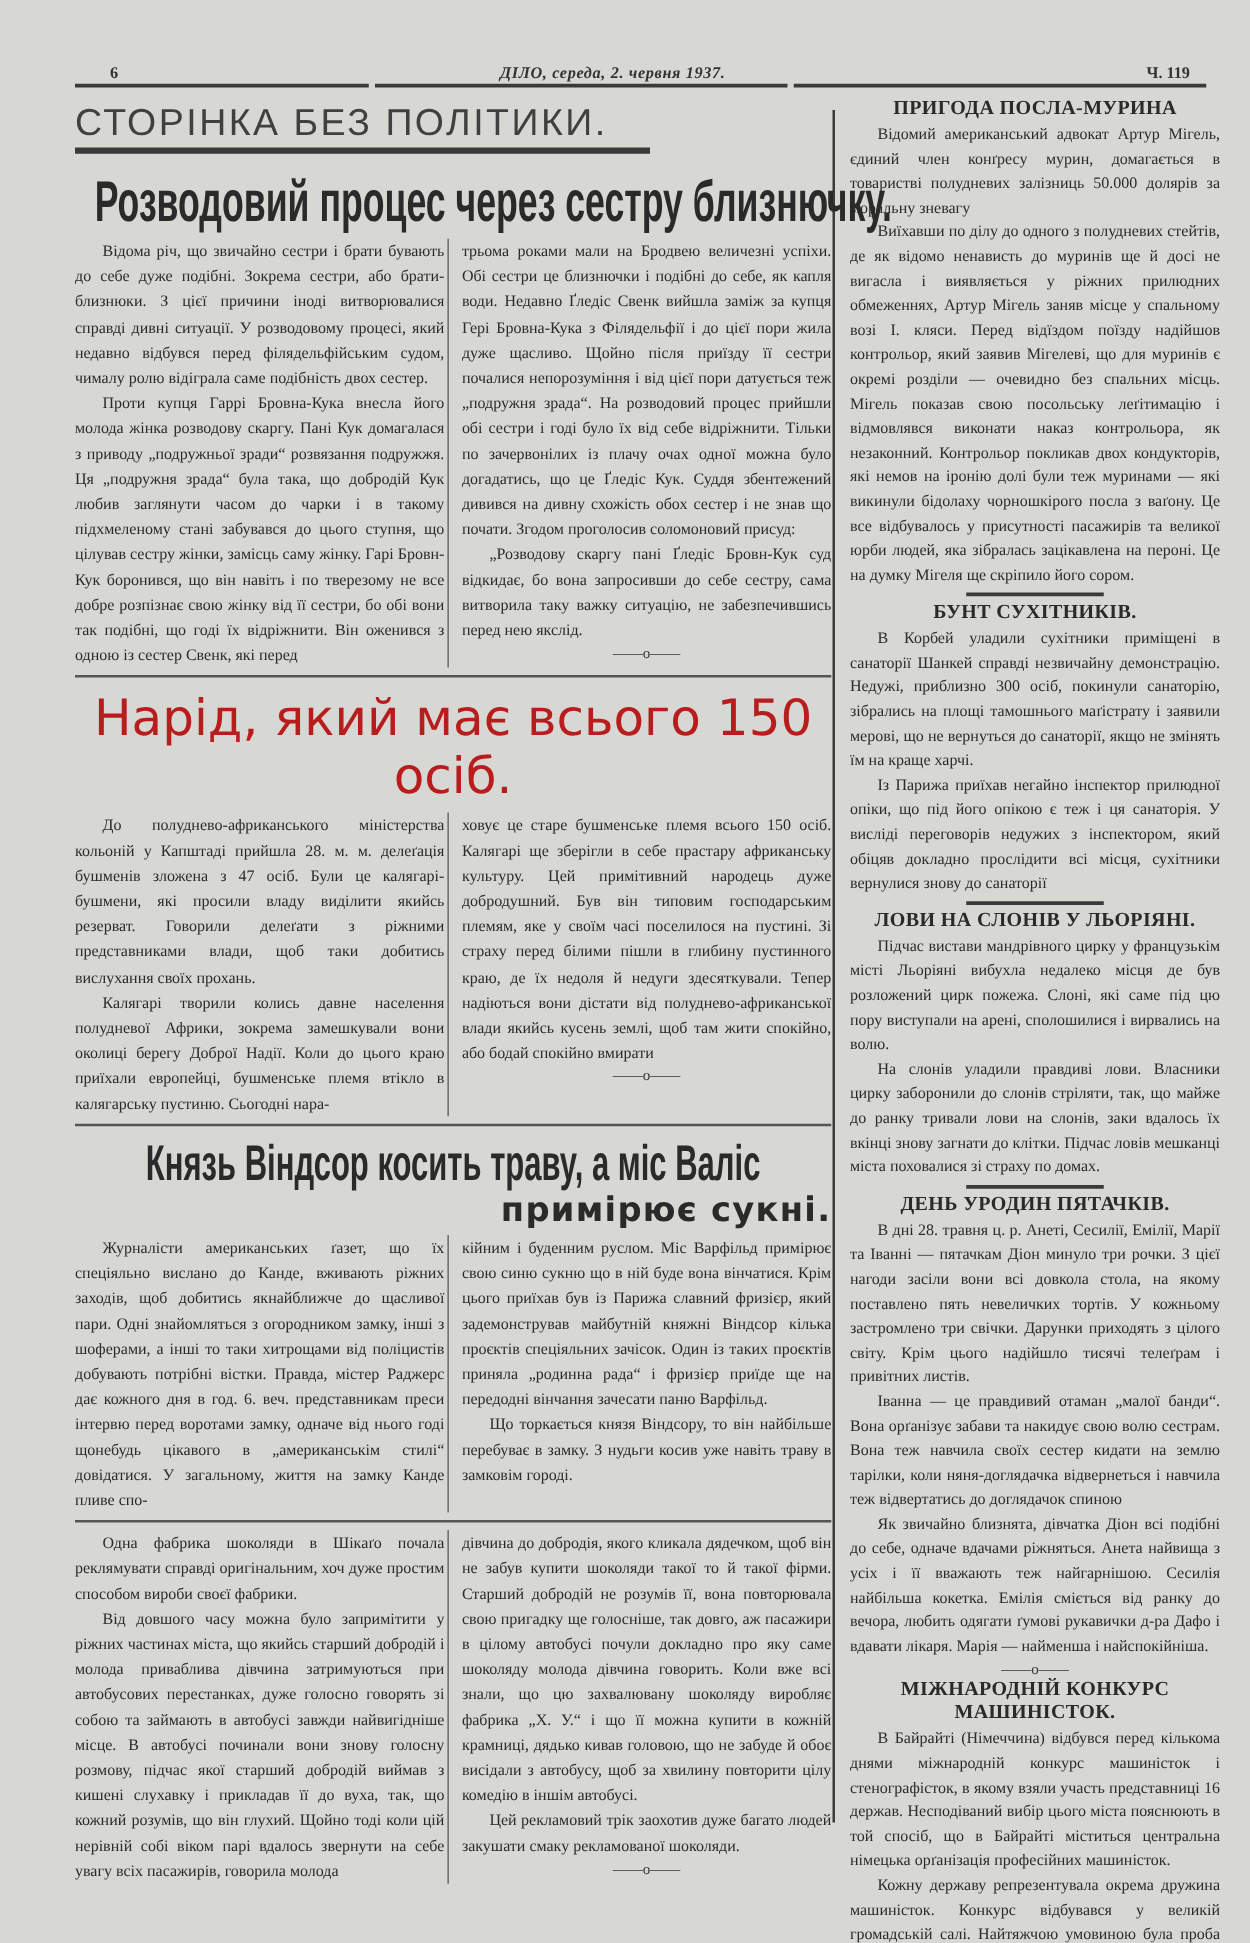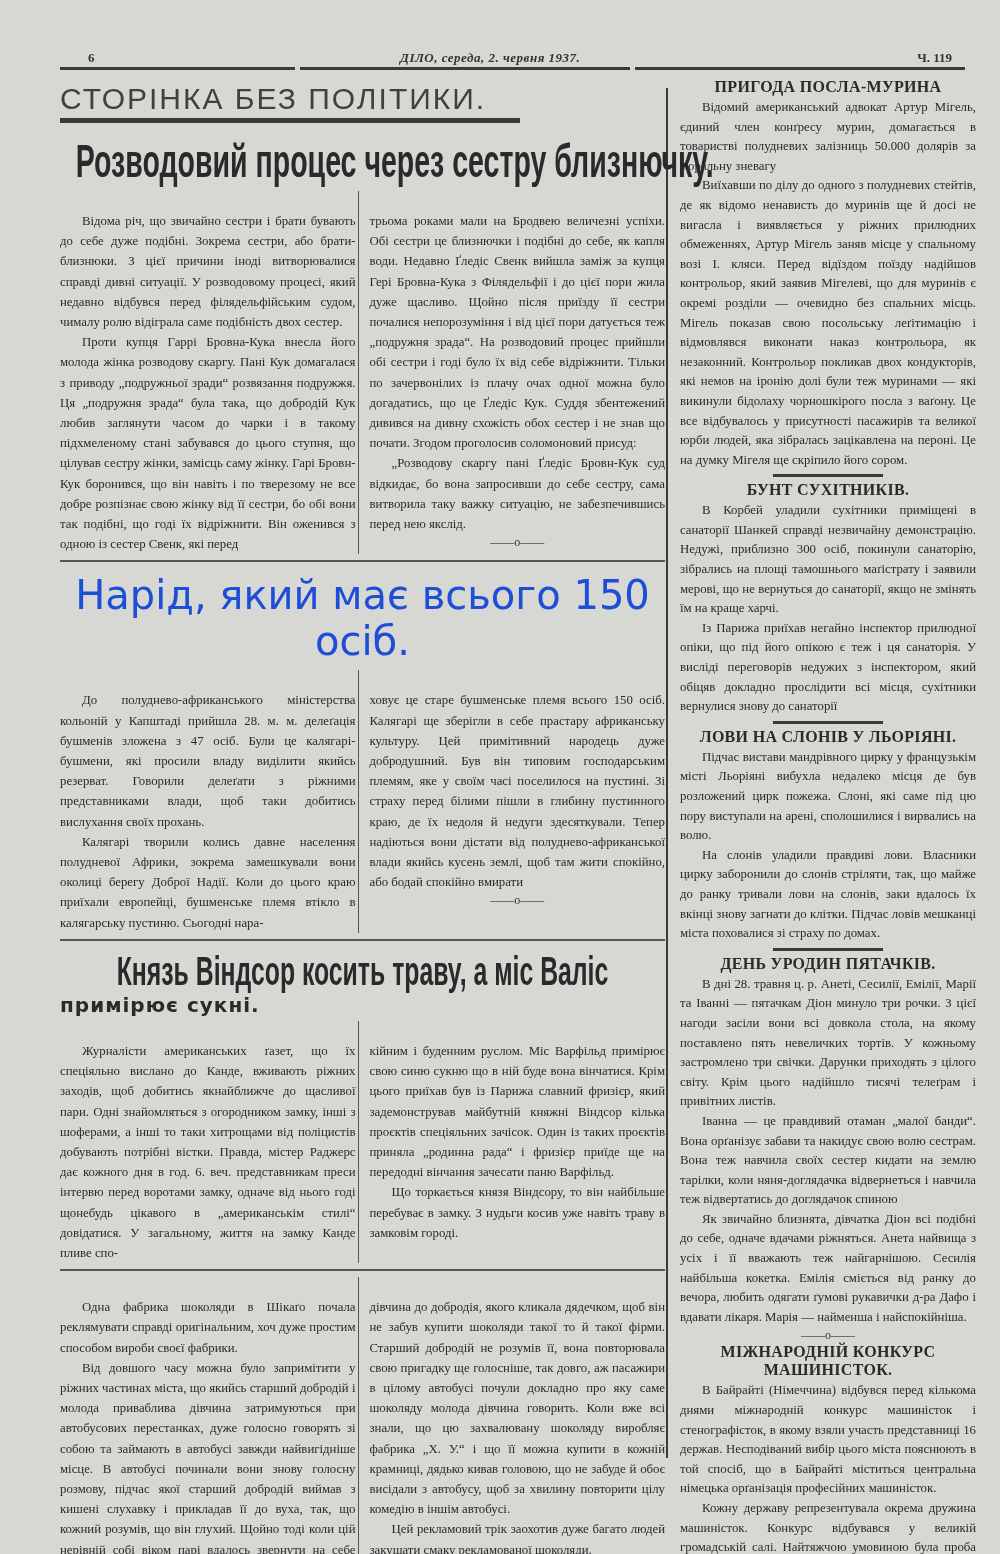--- a/index.html
+++ b/index.html
@@ -28,33 +28,33 @@
   }
   .section-bar { height: 5px; background: #3a3a3a; width: 460px; margin-top: 2px; }
   .headline-condensed {
     font-family: "Liberation Sans", sans-serif; font-weight: bold; color: #2a2a2a;
     text-align: center; transform: scaleX(0.62); transform-origin: center;
     white-space: nowrap;
   }
   .h1 { font-size: 46px; line-height: 52px; margin: 12px -160px 4px -160px; }
   .h2 {
     font-family: "DejaVu Sans", sans-serif; font-size: 40px; line-height: 46px;
-    text-align: center; color: #1d4ed8; margin: 10px 0 6px 0;
+    text-align: center; color: #b91c1c; margin: 10px 0 6px 0;
   }
   .h3 { font-size: 40px; line-height: 44px; margin: 8px -160px 0 -160px; }
   .h3sub {
-    font-family: "DejaVu Sans", sans-serif; font-weight: bold; font-size: 20px;
-    text-align: left; letter-spacing: 1px; margin: 0 0 4px 0;
+    font-family: "DejaVu Sans", sans-serif; font-weight: bold; font-size: 27px;
+    text-align: right; letter-spacing: 1px; margin: 0 0 4px 0;
   }
   .h4 {
     font-family: "DejaVu Sans", sans-serif; font-weight: bold; font-size: 23px;
     line-height: 26px; text-align: center; color: #333; margin: 6px 0 4px 0;
   }
   .two-col { display: flex; gap: 14px; position: relative; }
-  .two-col .c { flex: 1; font-size: 12.8px; line-height: 20.2px; text-align: justify; margin-top: 20px; }
+  .two-col .c { flex: 1; font-size: 12.8px; line-height: 20.2px; text-align: justify; }
   .two-col .divider { position: absolute; left: 298px; top: 0; bottom: 0; width: 1px; background: #555; }
   p { margin: 0; text-indent: 22px; }
   .ornament { text-align: center; font-size: 12px; color: #333; line-height: 16px; }
   .ornament-bar { height: 3px; background: #3a3a3a; width: 110px; margin: 4px auto; }
   .art-rule { height: 2px; background: #555; margin: 6px 0; }
   .rh {
     font-family: "Liberation Serif", serif; font-weight: bold; font-size: 16px;
     text-align: center; margin: 0 0 2px 0; letter-spacing: 0.3px;
   }
   .rbody { font-size: 12.8px; line-height: 19.6px; text-align: justify; }

